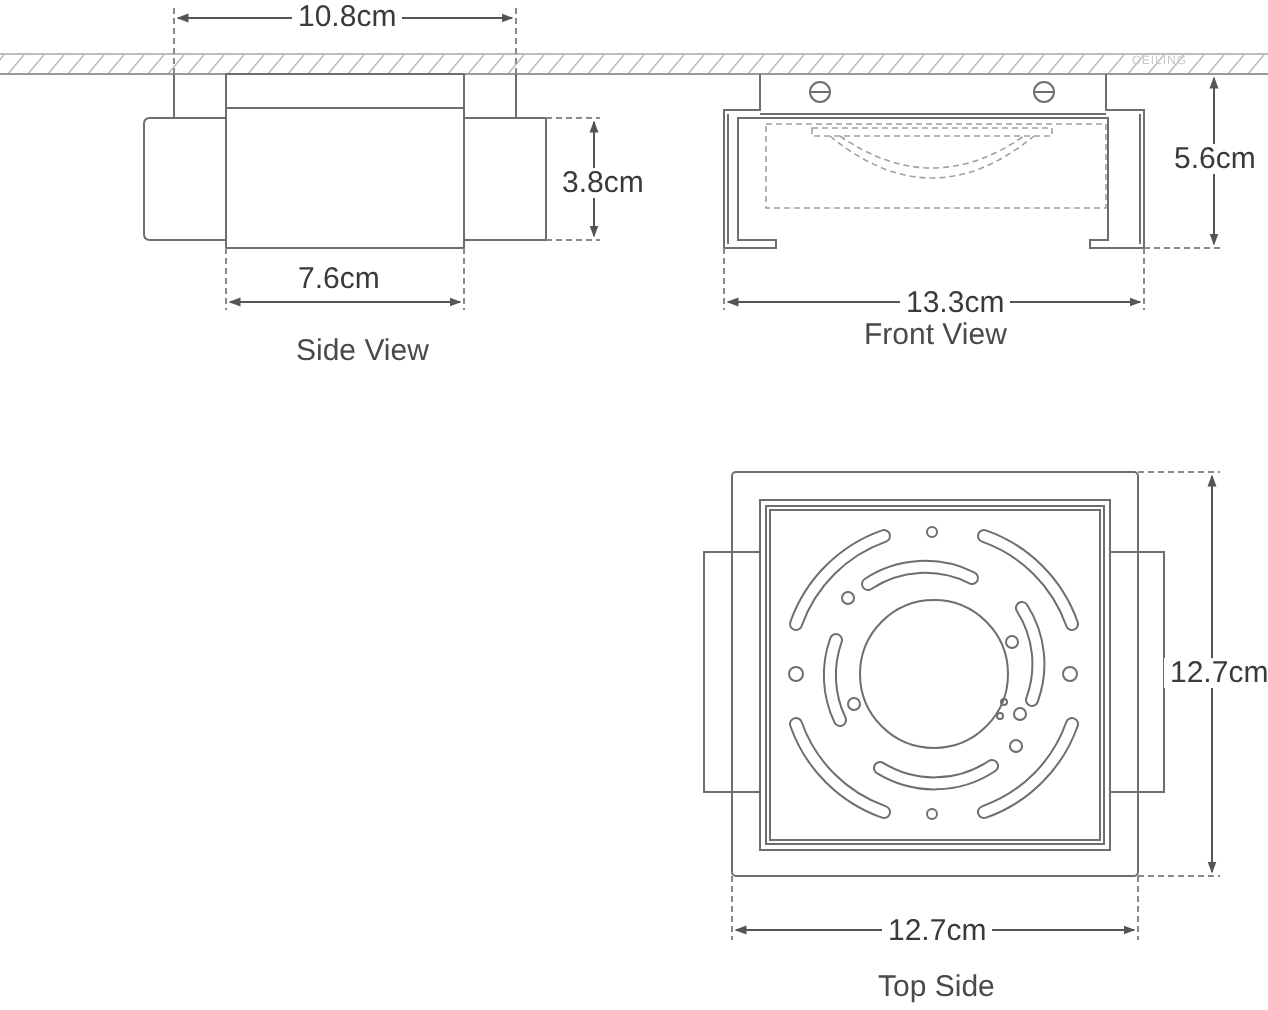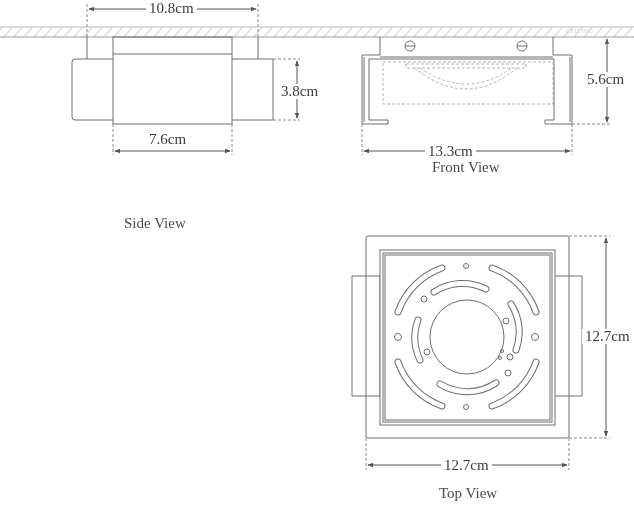--- a/index.html
+++ b/index.html
@@ -1,17 +1,17 @@
 <!DOCTYPE html>
 <html><head>
 <meta charset="utf-8">
 <style>
   html, body { margin:0; padding:0; background:#ffffff; }
   #stage { position:relative; width:634px; height:505px; overflow:hidden; background:#fff;
-           font-family:Liberation Serif, serif; }
+           font-family:Liberation Sans, sans-serif; }
   svg { position:absolute; left:0; top:0; }
   .lbl { position:absolute; font-size:15px; color:#3a3a3a; white-space:nowrap; line-height:1; }
   .dim { background:#fff; padding:0 3px; }
   .cap { font-size:15px; color:#4a4a4a; }
   .ceil-txt { position:absolute; font-size:6px; color:#c8c8c8; letter-spacing:0.5px; }
 </style>
 </head>
 <body>
 
 <div id="stage">
@@ -132,22 +132,22 @@
       <line x1="569" y1="438" x2="569" y2="470" stroke-dasharray="3,2"></line>
       <line x1="368" y1="465" x2="567" y2="465" stroke="#555" marker-start="url(#arr)" marker-end="url(#arr)"></line>
     </g>
   </svg>
 
   <span class="ceil-txt" style="left:566px;top:28px;">CEILING</span>
 
   <span class="lbl dim" style="left:146px;top:1px;">10.8cm</span>
   <span class="lbl dim" style="left:278px;top:84px;">3.8cm</span>
   <span class="lbl dim" style="left:146px;top:132px;">7.6cm</span>
-  <span class="lbl cap" style="left:124px;top:168px;margin-top:48px;">Side View</span>
+  <span class="lbl cap" style="left:148px;top:168px;">Side View</span>
 
   <span class="lbl dim" style="left:584px;top:72px;">5.6cm</span>
-  <span class="lbl dim" style="left:425px;top:144px;">13.3cm</span>
+  <span class="lbl dim" style="left:450px;top:144px;">13.3cm</span>
   <span class="lbl cap" style="left:432px;top:160px;">Front View</span>
 
   <span class="lbl dim" style="left:582px;top:329px;">12.7cm</span>
   <span class="lbl dim" style="left:441px;top:458px;">12.7cm</span>
-  <span class="lbl cap" style="left:439px;top:486px;">Top View</span>
+  <span class="lbl cap" style="left:439px;top:486px;">Top Side</span>
 </div>
 
 </body></html>

